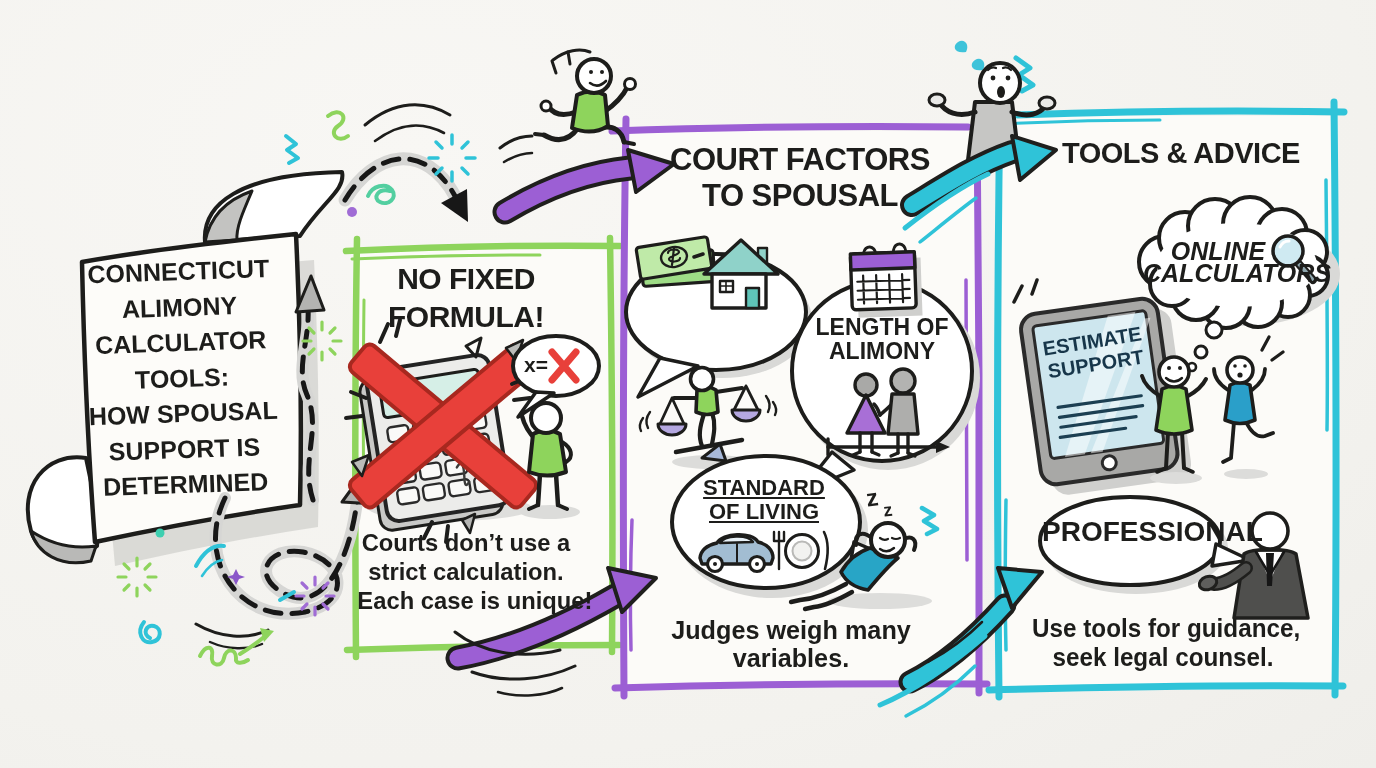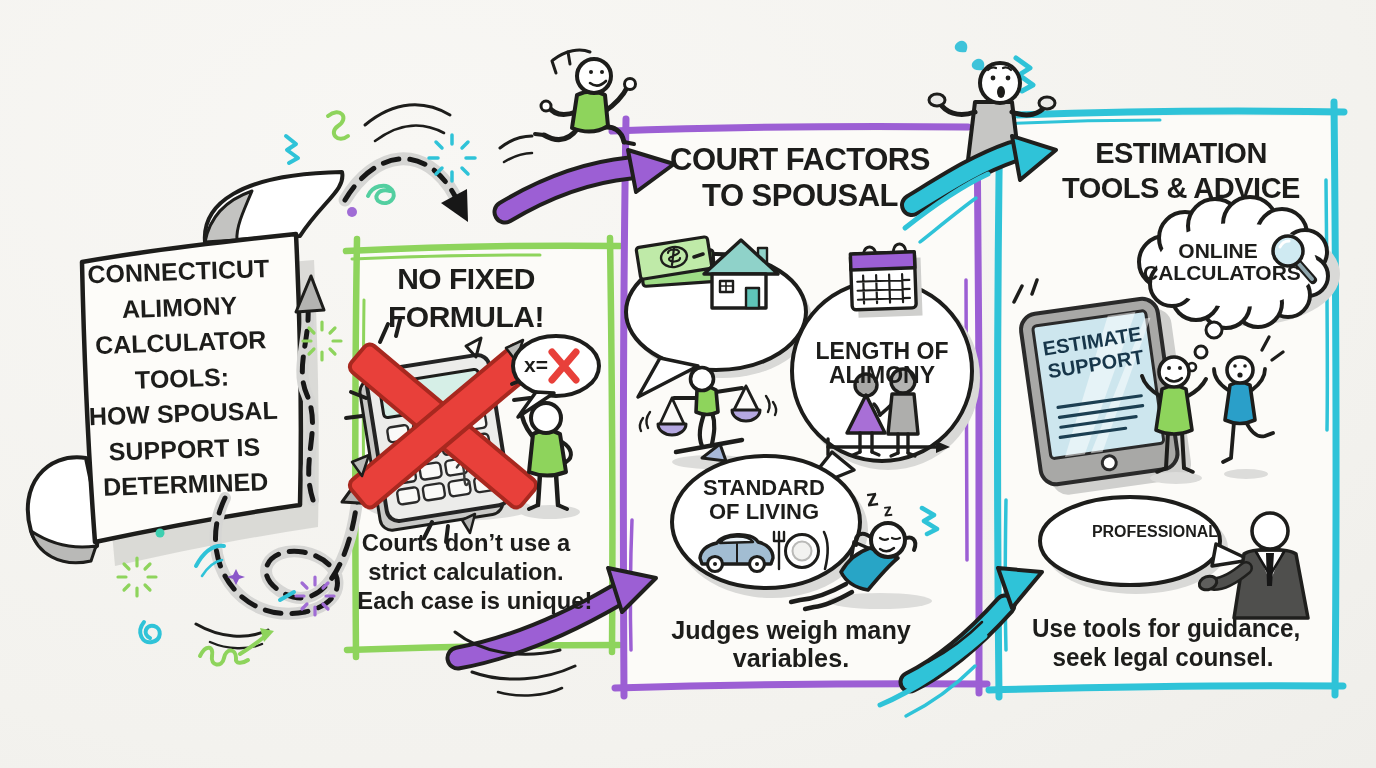--- a/index.html
+++ b/index.html
@@ -434,58 +434,57 @@
   <div>strict calculation.</div>
   <div>Each case is unique!</div>
 </div>
 
 <div class="t" style="left:650px;top:142px;width:300px;font-size:31px;line-height:36px;letter-spacing:-0.5px;">
   <div>COURT FACTORS</div>
   <div>TO SPOUSAL</div>
 </div>
 
 
-<div class="t" style="left:808px;top:315px;width:148px;font-size:23px;line-height:24px;margin-top:24px;">
+<div class="t" style="left:808px;top:315px;width:148px;font-size:23px;line-height:24px;">
   <div>LENGTH OF</div>
   <div>ALIMONY</div>
 </div>
 
-<div class="t" style="left:690px;top:476px;width:148px;font-size:22px;line-height:24px;">
+<div class="t" style="left:690px;top:476px;width:148px;font-size:22px;line-height:24px;text-decoration:underline;">
   <div>STANDARD</div>
   <div>OF LIVING</div>
 </div>
 
 <div class="t" style="left:860px;top:484px;width:24px;font-size:24px;transform:rotate(-8deg);">
   <span>z</span>
 </div>
 <div class="t" style="left:878px;top:500px;width:20px;font-size:18px;transform:rotate(-6deg);">
   <span>z</span>
 </div>
 
 <div class="t" style="left:662px;top:616px;width:258px;font-size:26px;line-height:28px;transform:scaleX(0.97);">
   <div>Judges weigh many</div>
   <div>variables.</div>
 </div>
 
 <div class="t" style="left:1036px;top:136px;width:290px;font-size:29px;line-height:35px;letter-spacing:-0.5px;">
-  <div>ESTIMATION</div>
   <div>TOOLS &amp; ADVICE</div>
 </div>
 
-<div class="t" style="left:1143px;top:240px;width:150px;font-size:21px;line-height:22px;">
+<div class="t" style="left:1143px;top:240px;width:150px;font-size:25px;line-height:22px;font-style:italic;">
   <div>ONLINE</div>
   <div>CALCULATORS</div>
 </div>
 
 <div class="t" style="left:1044px;top:330px;width:100px;font-size:20px;line-height:23px;transform:rotate(-9deg);color:#17364a;">
   <div>ESTIMATE</div>
   <div>SUPPORT</div>
 </div>
 
-<div class="t" style="left:1042px;top:520px;width:178px;font-size:16px;line-height:24px;margin-left:24px;">
+<div class="t" style="left:1042px;top:520px;width:178px;font-size:28px;line-height:24px;">
   <div>PROFESSIONAL</div>
 </div>
 
 <div class="t" style="left:1028px;top:614px;width:270px;font-size:25px;line-height:29px;transform:scaleX(0.97);">
   <div>Use tools for guidance,</div>
   <div>seek legal counsel.</div>
 </div>
 
 </div>
 

